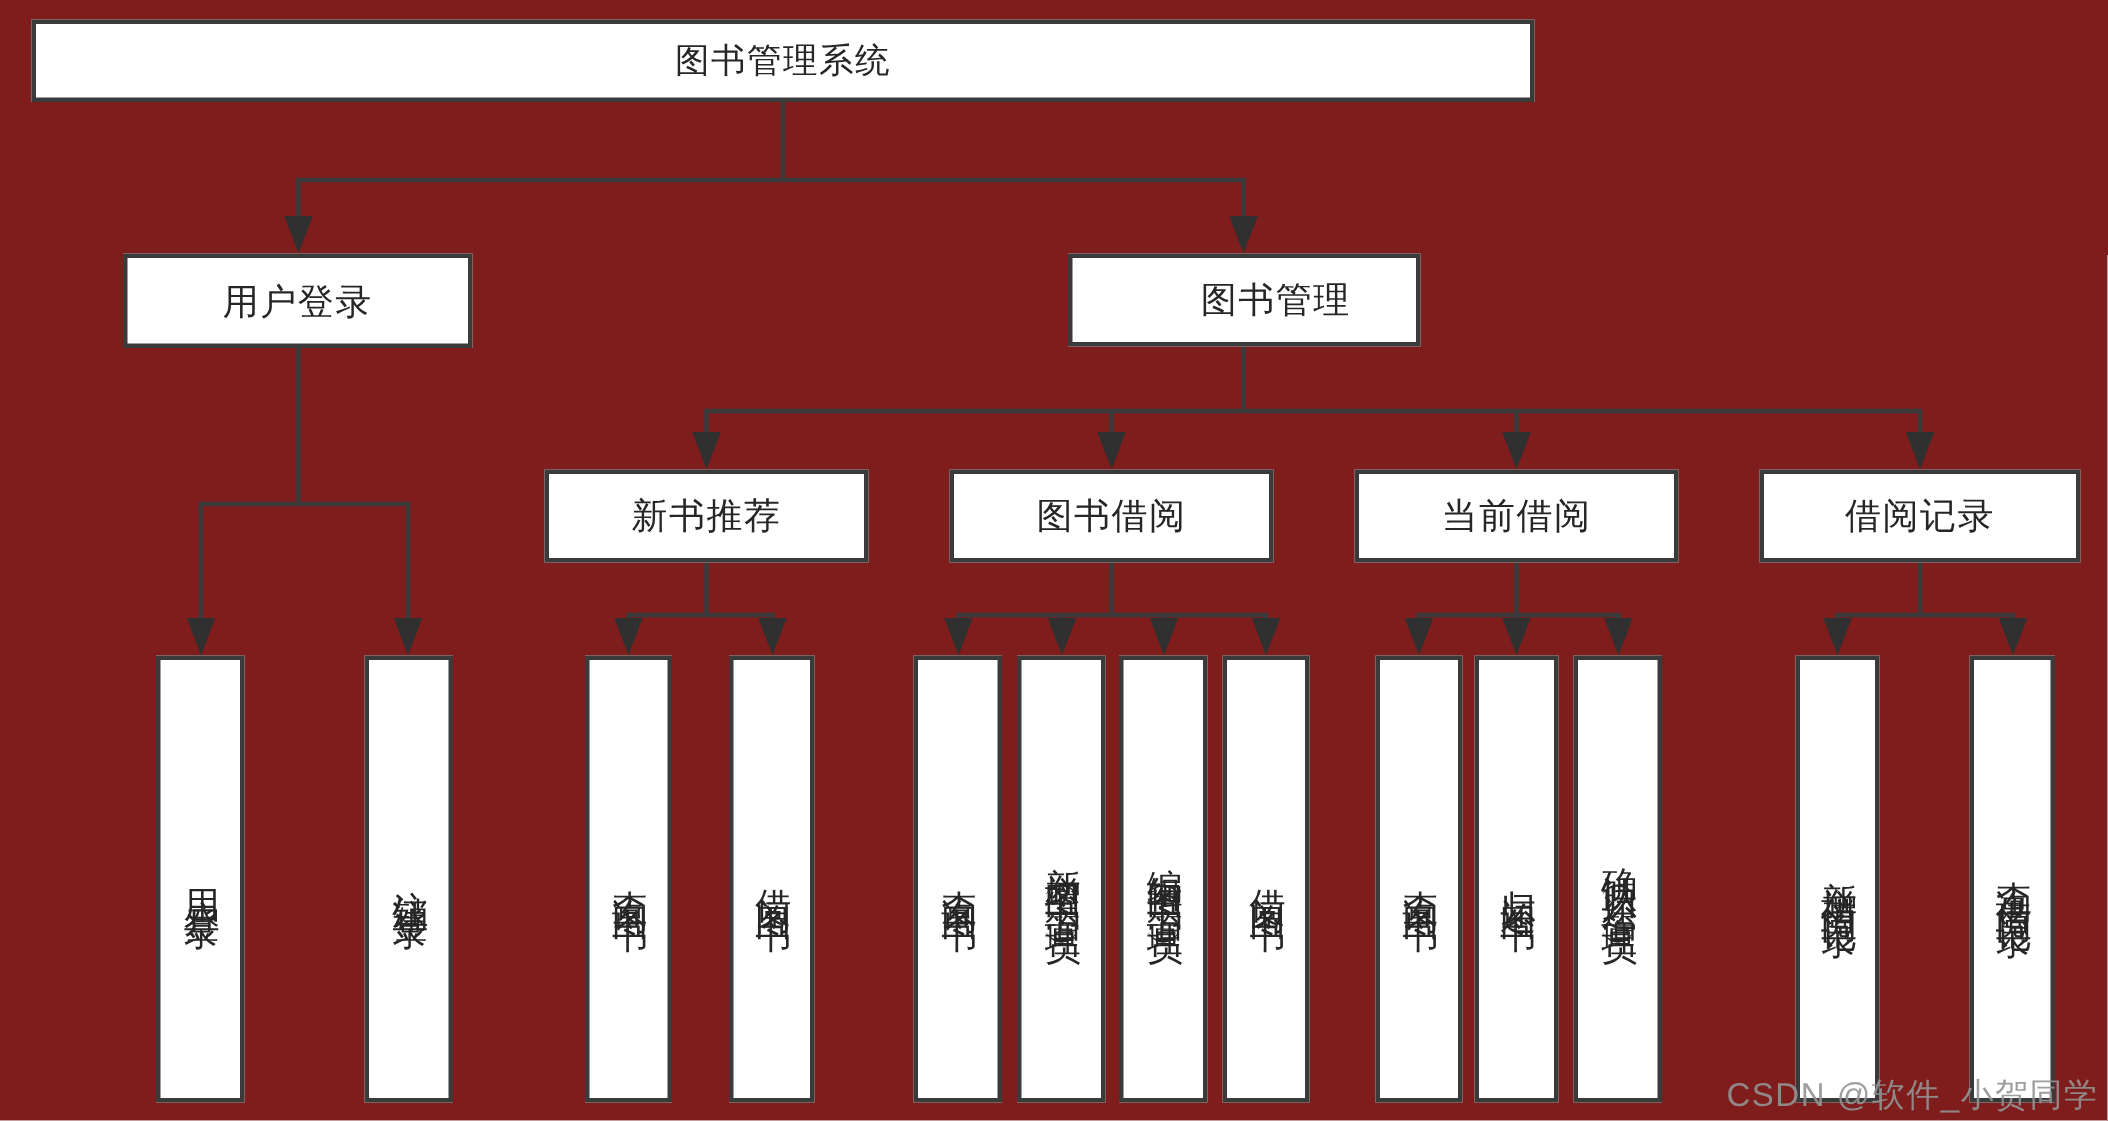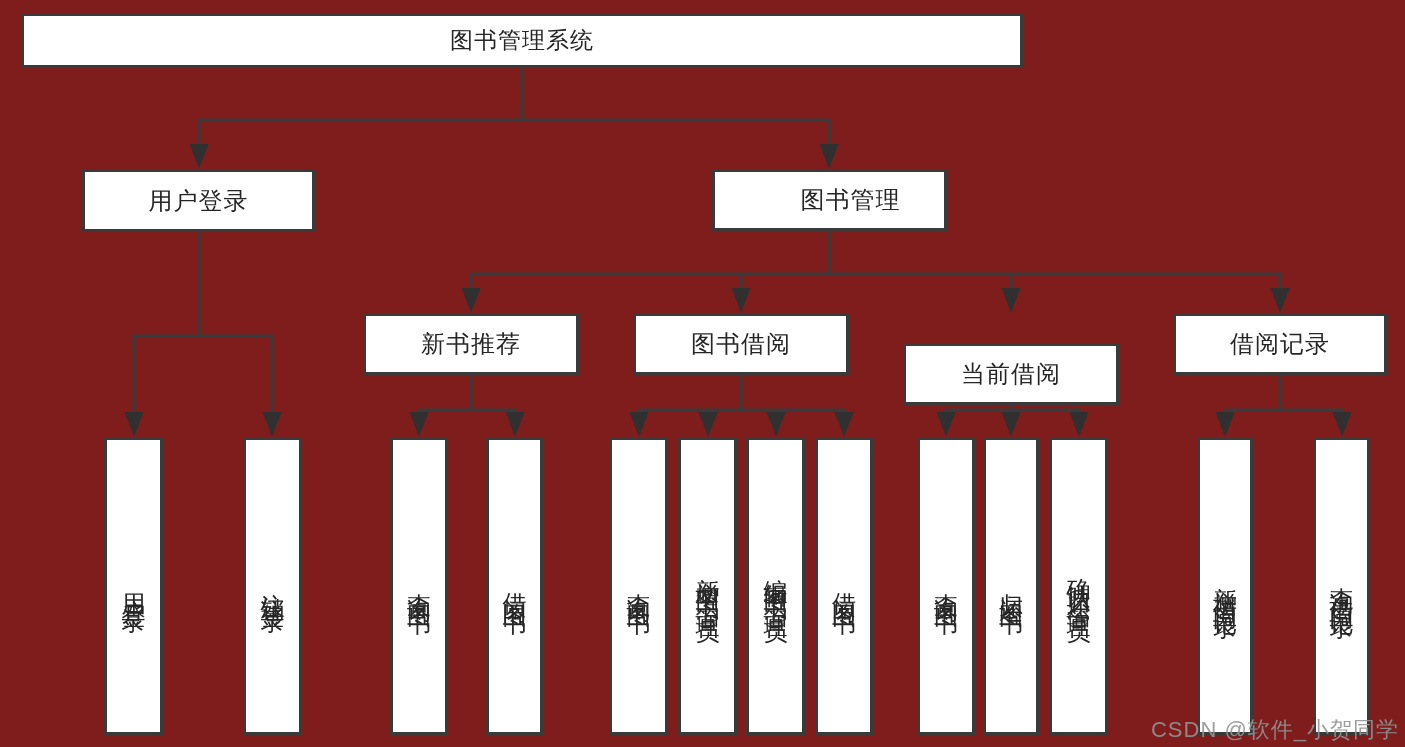--- a/index.html
+++ b/index.html
@@ -129,21 +129,21 @@
   <div class="box hbox" style="left:712px; top:169px; width:235px; height:62px;padding-left:42px;">
     <span class="label">图书管理</span>
   </div>
 
   <div class="box hbox" style="left:633px; top:313px; width:216px; height:62px;">
     <span class="label">图书借阅</span>
   </div>
   <div class="box hbox" style="left:363px; top:313px; width:216px; height:62px;">
     <span class="label">新书推荐</span>
   </div>
-  <div class="box hbox" style="left:903px; top:313px; width:216px; height:62px;margin-top:30px;">
+  <div class="box hbox" style="left:903px; top:313px; width:216px; height:62px;">
     <span class="label">当前借阅</span>
   </div>
   <div class="box hbox" style="left:1173px; top:313px; width:214px; height:62px;">
     <span class="label">借阅记录</span>
   </div>
 
   <div class="box vbox" style="left:104px; top:437px; width:59px; height:298px;">
     <span class="label">用户登录</span>
   </div>
   <div class="box vbox" style="left:243px; top:437px; width:59px; height:298px;">

